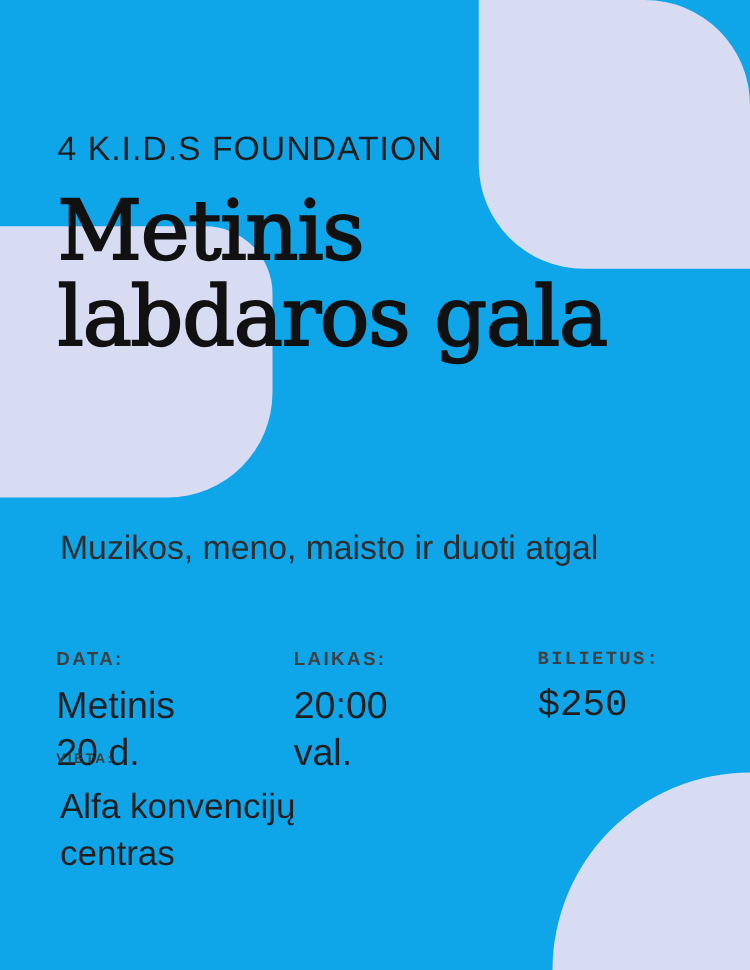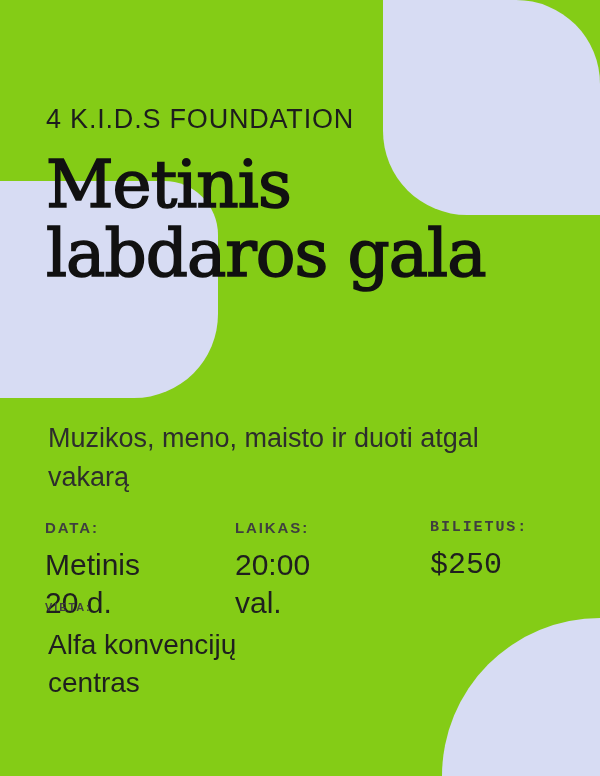--- a/index.html
+++ b/index.html
@@ -1,19 +1,19 @@
 <!DOCTYPE html>
 <html><head>
 <meta charset="utf-8">
 <style>
   html,body{margin:0;padding:0;}
   body{width:600px;height:776px;font-family:"Liberation Sans",sans-serif;}
   .poster{
     position:relative;width:600px;height:776px;overflow:hidden;
-    background:#84cc16;
+    background:#0ea5e9;
   }
   
   .shape{position:absolute;background:#d7dcf3;}
   .shape-top-right{left:383px;top:0;width:217px;height:215px;border-radius:0 84px 0 84px;}
   .shape-mid-left{left:0;top:181px;width:218px;height:217px;border-radius:0 54px 84px 0;}
   .shape-bottom-right{left:442px;top:618px;width:158px;height:158px;border-radius:158px 0 0 0;}
   
   .eyebrow{
     position:absolute;left:46px;top:104px;
     font-size:27px;letter-spacing:.8px;color:#1d1d1d;white-space:nowrap;
@@ -59,21 +59,20 @@
 
   <div class="eyebrow">4 K.I.D.S FOUNDATION</div>
 
   <div class="title">
     <div>Metinis</div>
     <div>labdaros gala</div>
   </div>
 
   <div class="subtitle">
     <div>Muzikos, meno, maisto ir duoti atgal</div>
-    <div>vakarą</div>
   </div>
 
   <div class="label col1">DATA:</div>
   <div class="value col1">
     <div>Metinis</div>
     <div>20 d.</div>
   </div>
 
   <div class="label col2">LAIKAS:</div>
   <div class="value col2">

